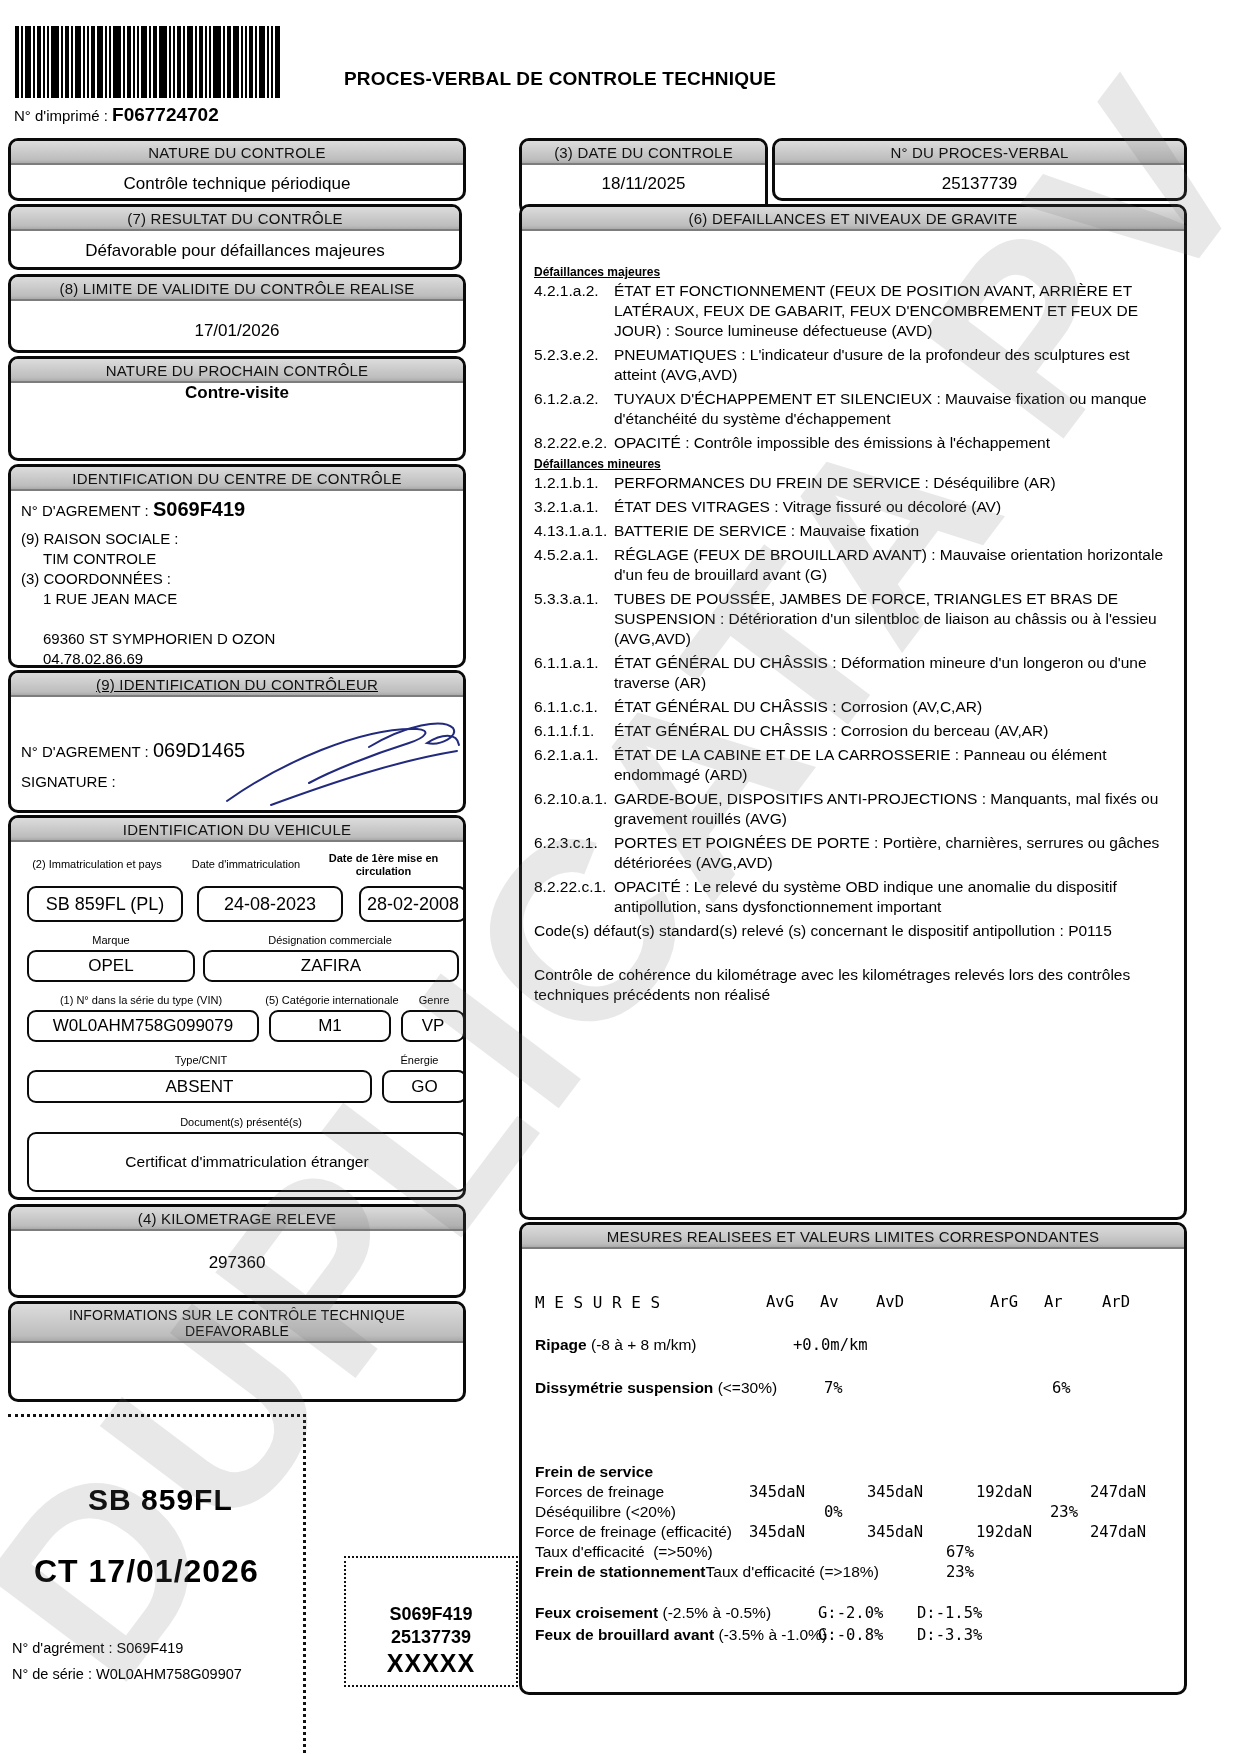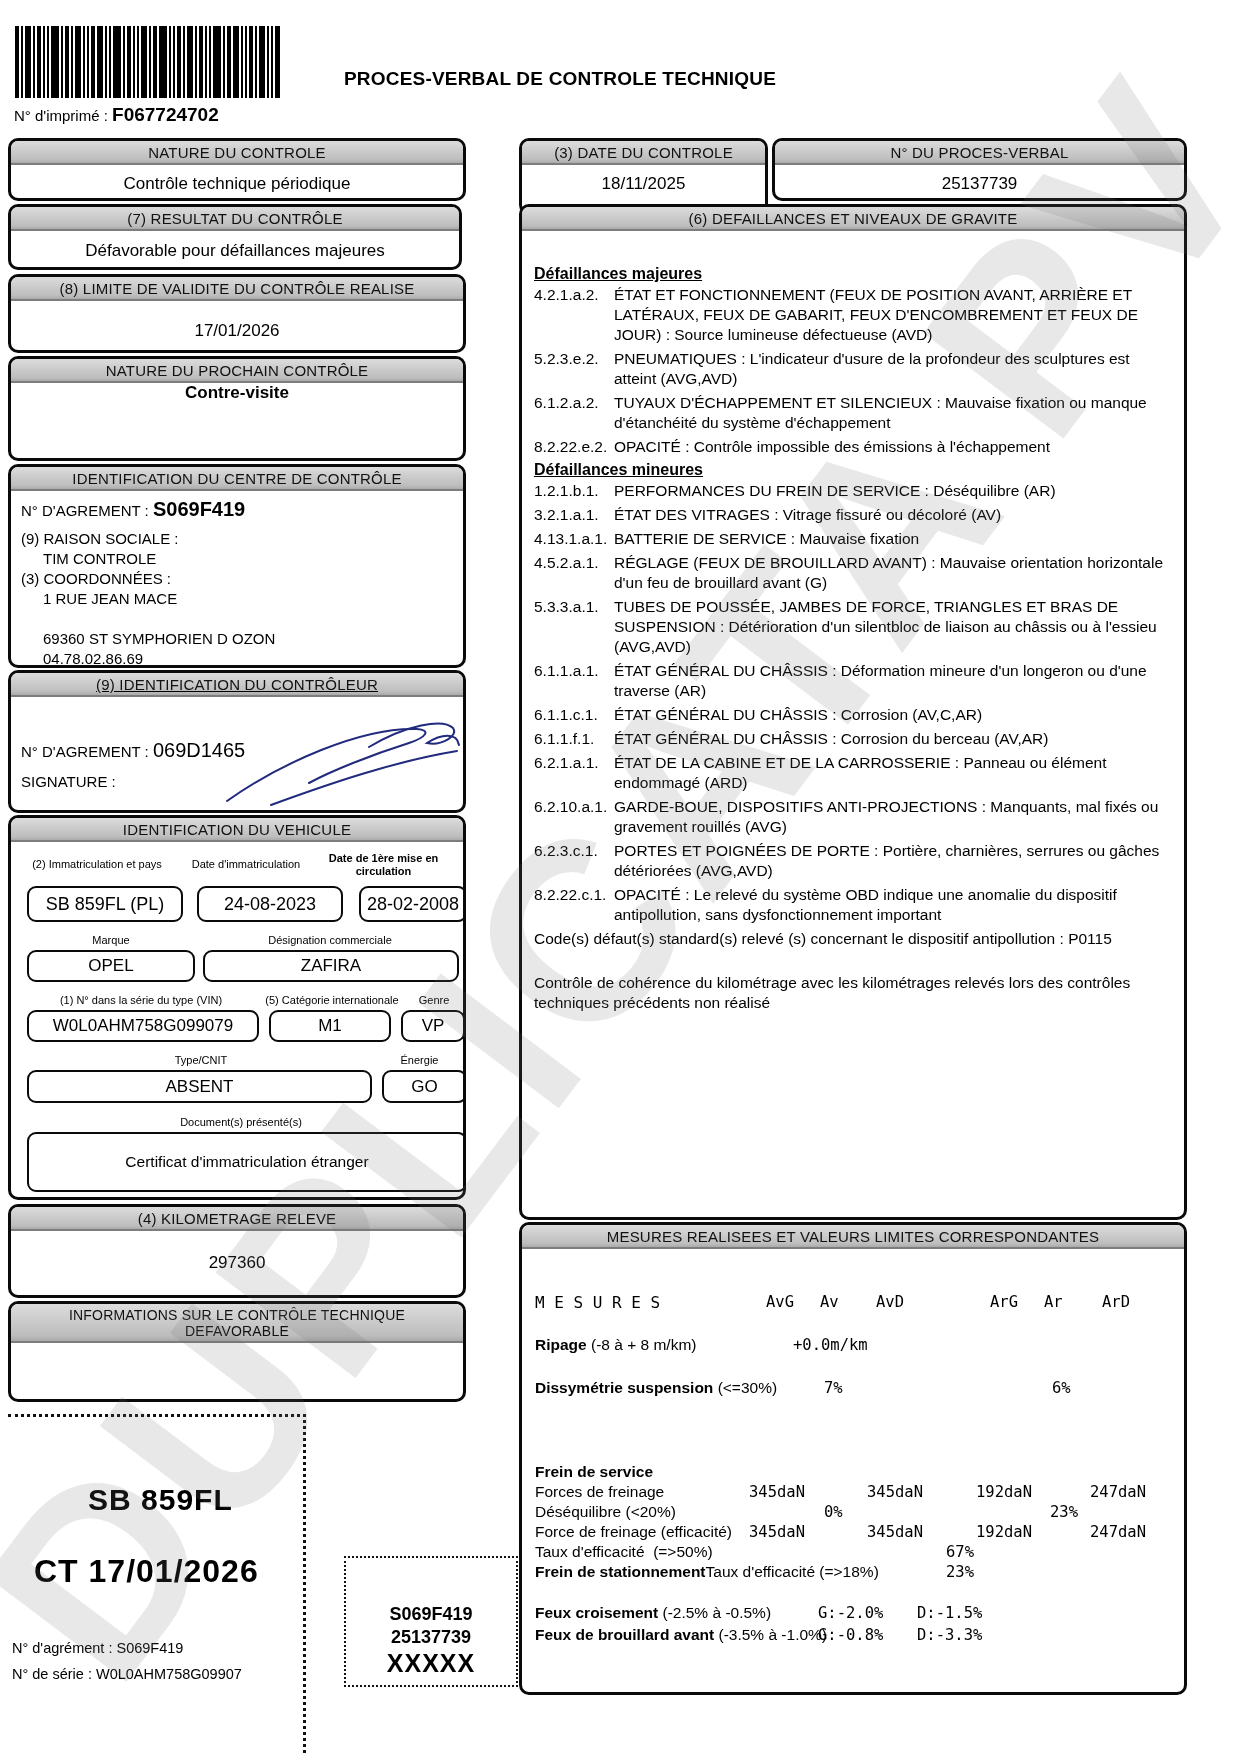--- a/index.html
+++ b/index.html
@@ -14,21 +14,21 @@
   .bhdr{background:linear-gradient(180deg,#dcdcdc 0%,#bdbdbd 85%,#aaa 100%);
         border-bottom:2px solid #7d7d7d;text-align:center;font-size:15px;padding:3px 22px 2px;
         letter-spacing:0.2px;color:#111;}
   .bval{text-align:center;font-size:17px;}
   .pad{padding:6px 10px;font-size:15px;line-height:20px;}
   
   .lbl{position:absolute;font-size:11px;text-align:center;line-height:13px;color:#000;}
   .fld{position:absolute;border:2px solid #0a0a0a;border-radius:9px;display:flex;
        align-items:center;justify-content:center;font-size:17px;box-sizing:border-box;background:#fff;}
   
-  .dlist-label{font-size:16px;font-weight:bold;text-decoration:underline;margin:0 0 2px 0;}
+  .dlist-label{font-size:12px;font-weight:bold;text-decoration:underline;margin:0 0 2px 0;}
   .ditem{display:flex;margin-bottom:4px;font-size:15.5px;line-height:20px;}
   .ditem .code{min-width:80px;flex-shrink:0;}
   .ditem .txt{flex:1;}
   
   .mes-content{position:relative;width:100%;height:100%;}
   .mrow{position:absolute;left:12px;right:6px;height:22px;font-size:15.5px;}
   .mrow .ml{position:absolute;left:1px;white-space:nowrap;}
   .mrow .mv{position:absolute;font-family:"DejaVu Sans Mono","Liberation Mono",monospace;
             font-size:15.5px;white-space:nowrap;}
   .b{font-weight:bold;}

